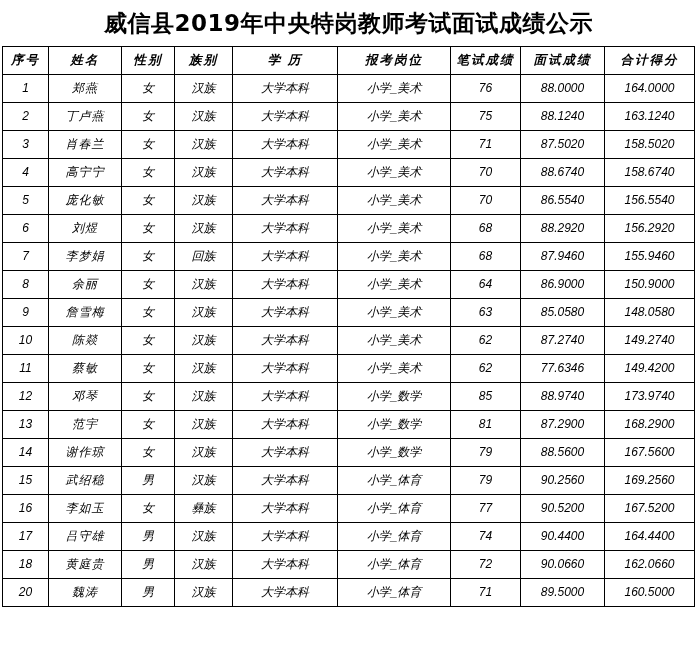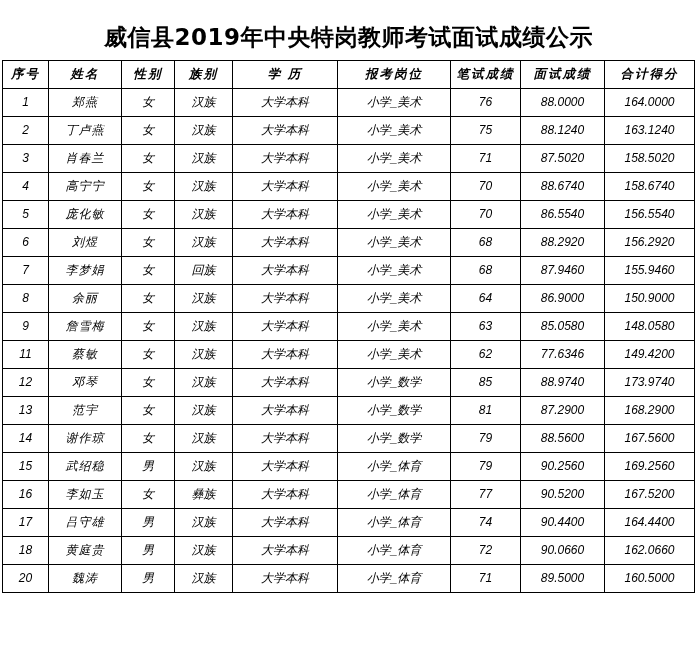--- a/index.html
+++ b/index.html
@@ -18,21 +18,21 @@
     width: 697px;
     height: 663px;
     position: relative;
     box-sizing: border-box;
   }
   .title {
     text-align: center;
     font-size: 23px;
     font-weight: bold;
     letter-spacing: 0.5px;
-    padding: 24px 0 8px 0;
+    padding: 10px 0 8px 0;
     line-height: 1.2;
     font-family: "DejaVu Sans", "Liberation Sans", sans-serif;
   }
   table.grid {
     border-collapse: collapse;
     width: 676px;
     margin: 0 auto;
     table-layout: fixed;
     font-style: italic;
   }
@@ -190,20 +190,31 @@
           <td class="name">詹雪梅</td>
           <td>女</td>
           <td>汉族</td>
           <td>大学本科</td>
           <td>小学_美术</td>
           <td class="num">63</td>
           <td class="num">85.0580</td>
           <td class="num">148.0580</td>
         </tr>
         <tr>
+          <td class="num">10</td>
+          <td class="name">陈燚</td>
+          <td>女</td>
+          <td>汉族</td>
+          <td>大学本科</td>
+          <td>小学_美术</td>
+          <td class="num">62</td>
+          <td class="num">87.2740</td>
+          <td class="num">149.2740</td>
+        </tr>
+        <tr>
           <td class="num">11</td>
           <td class="name">蔡敏</td>
           <td>女</td>
           <td>汉族</td>
           <td>大学本科</td>
           <td>小学_美术</td>
           <td class="num">62</td>
           <td class="num">77.6346</td>
           <td class="num">149.4200</td>
         </tr>

